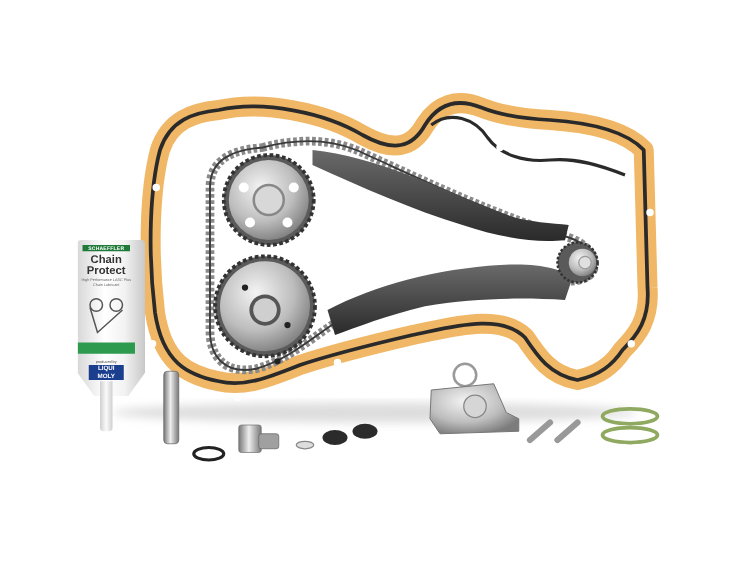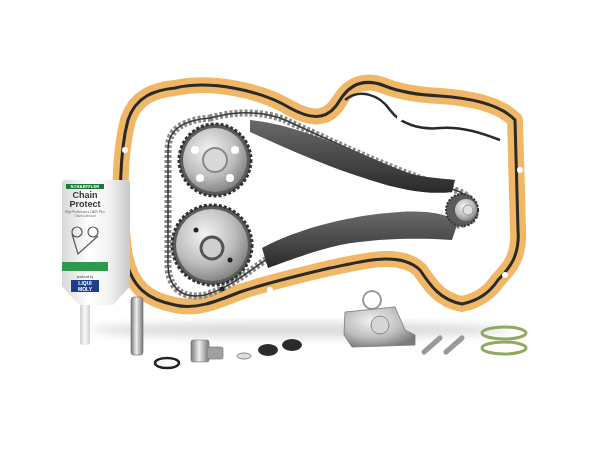--- a/index.html
+++ b/index.html
@@ -1,23 +1,24 @@
 <!DOCTYPE html>
 <html><head>
 <meta charset="utf-8">
 <style>
   html, body { margin:0; padding:0; background:#ffffff; }
   body { width:600px; height:450px; overflow:hidden; position:relative; font-family:"Liberation Sans", sans-serif; }
   .scene { position:absolute; left:0; top:0; width:600px; height:450px; }
   .tube { position:absolute; left:62px; top:180px; width:46px; height:170px; }
   .tube-body {
-    position:absolute; left:0; top:0; width:68px; height:125px;
+    position:absolute; left:0; top:12px; width:26px; height:125px;
     background:linear-gradient(90deg,#d8d8d8 0%,#ffffff 40%,#f2f2f2 70%,#c8c8c8 100%);
     border-radius:3px 3px 6px 6px;
     clip-path:polygon(0 0,100% 0,100% 85%,75% 100%,25% 100%,0 85%);
+    padding-left:28px;
   }
   .tube-brand { position:absolute; left:4px; top:4px; width:38px; height:5px; background:#1f7a3a; color:#fff; font-size:4px; font-weight:bold; text-align:center; line-height:5px; letter-spacing:0.2px; }
   .tube-title { position:absolute; left:0; top:11px; width:46px; text-align:center; font-size:9px; font-weight:bold; color:#333; line-height:9px; }
   .tube-sub { position:absolute; left:3px; top:30px; width:40px; text-align:center; font-size:3px; color:#666; line-height:4px; }
   .tube-band { position:absolute; left:0; top:82px; width:46px; height:9px; background:#2e9a4e; }
   .tube-maker { position:absolute; left:8px; top:95px; width:30px; text-align:center; font-size:3px; color:#444; }
   .tube-logo { position:absolute; left:9px; top:100px; width:28px; height:12px; background:#1b3e8f; color:#fff; font-size:5px; font-weight:bold; text-align:center; line-height:6px; }
   .tube-neck { position:absolute; left:18px; top:125px; width:10px; height:40px; background:linear-gradient(90deg,#cfcfcf,#fafafa,#cfcfcf); border-radius:0 0 3px 3px; }
 </style>
 </head>

